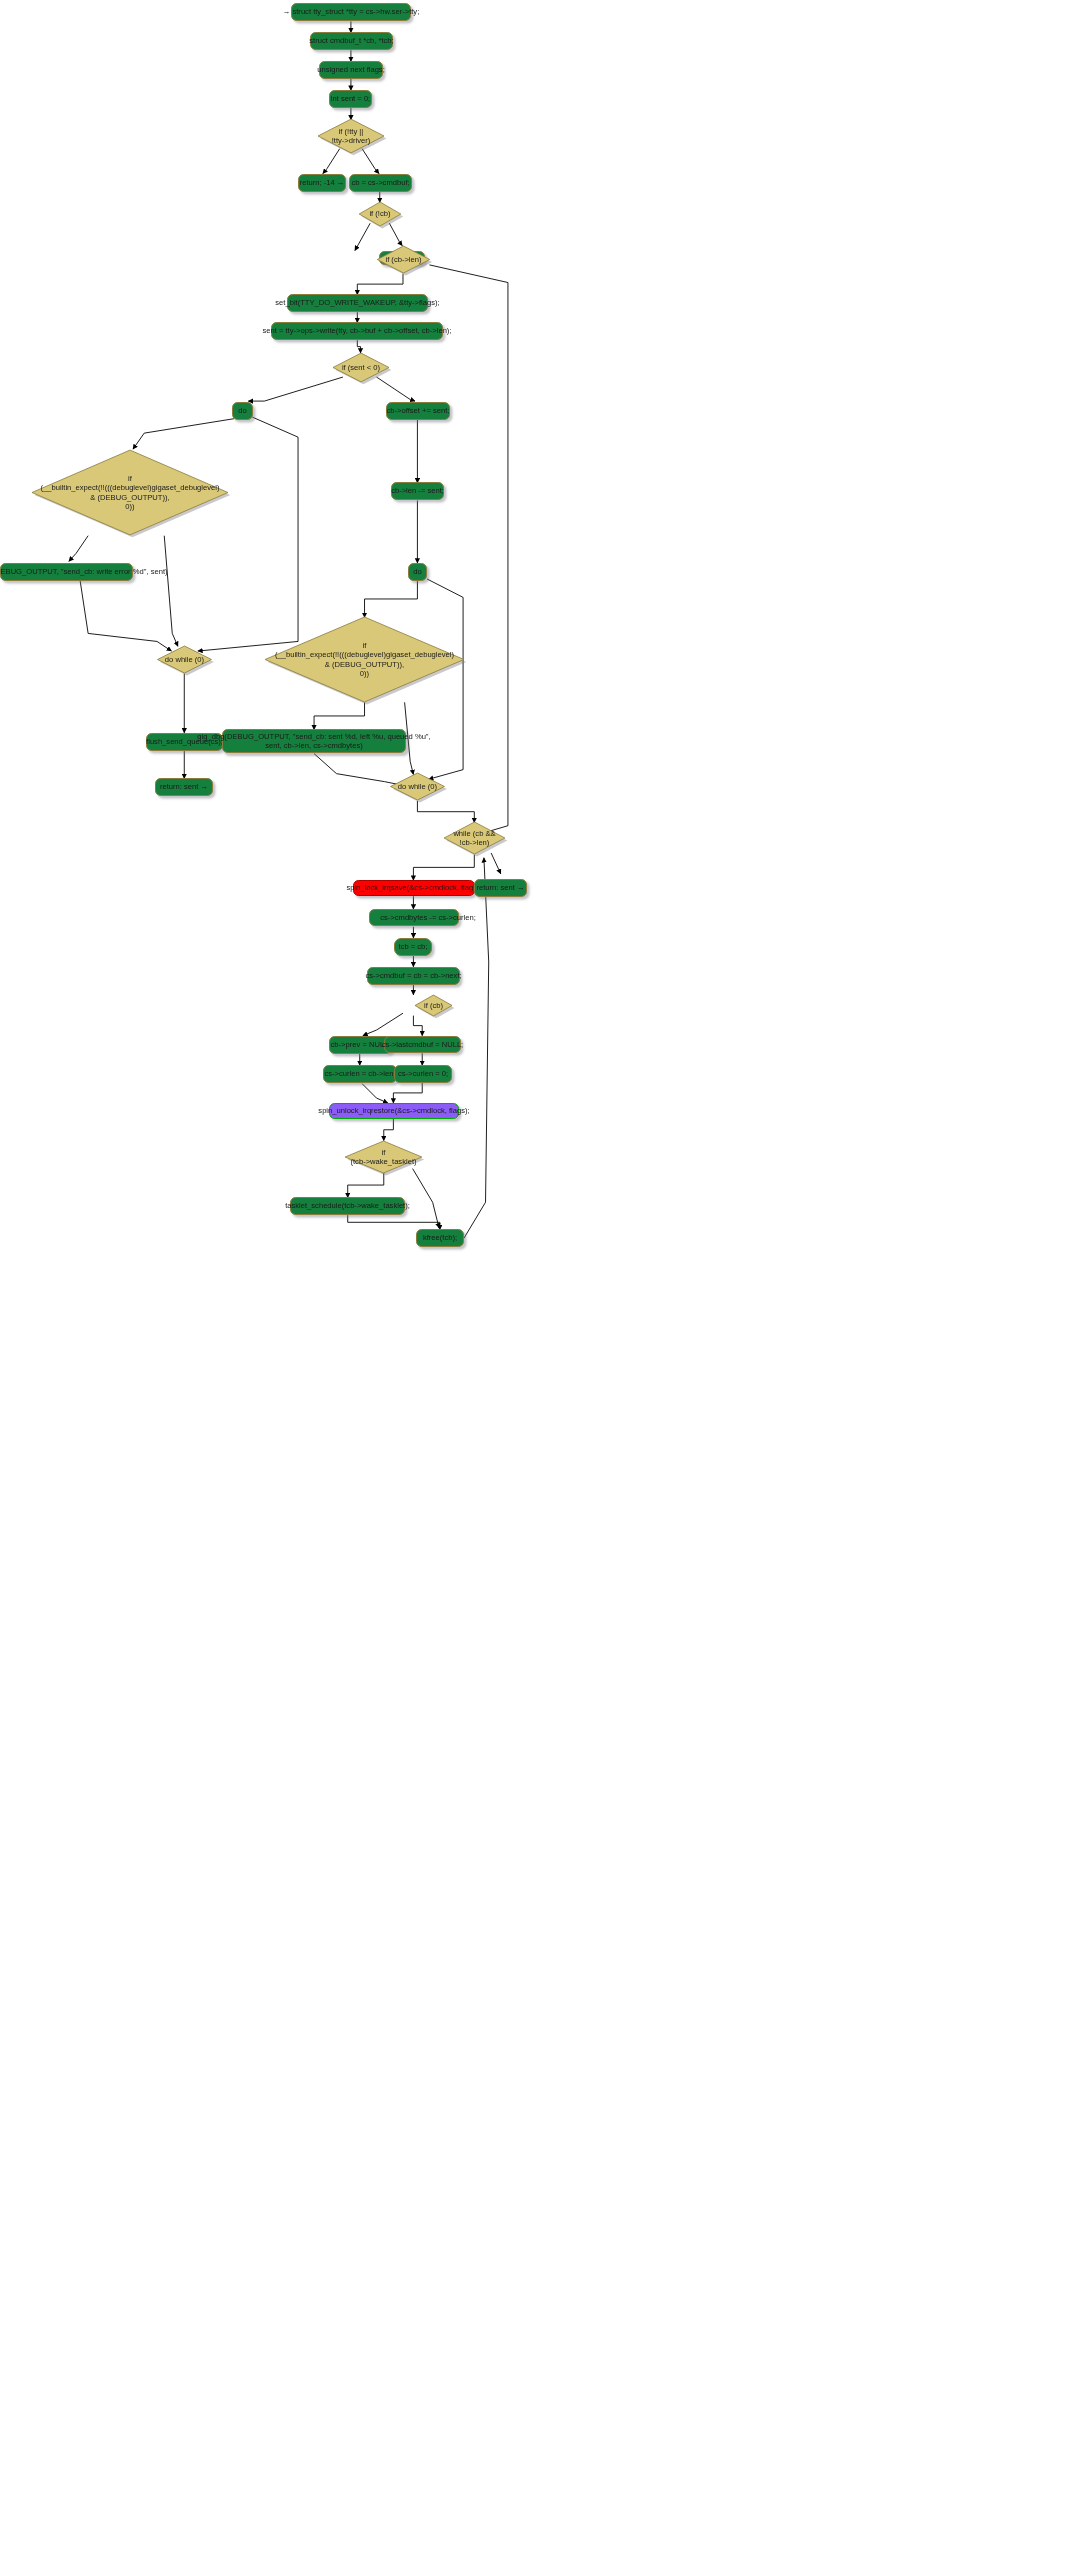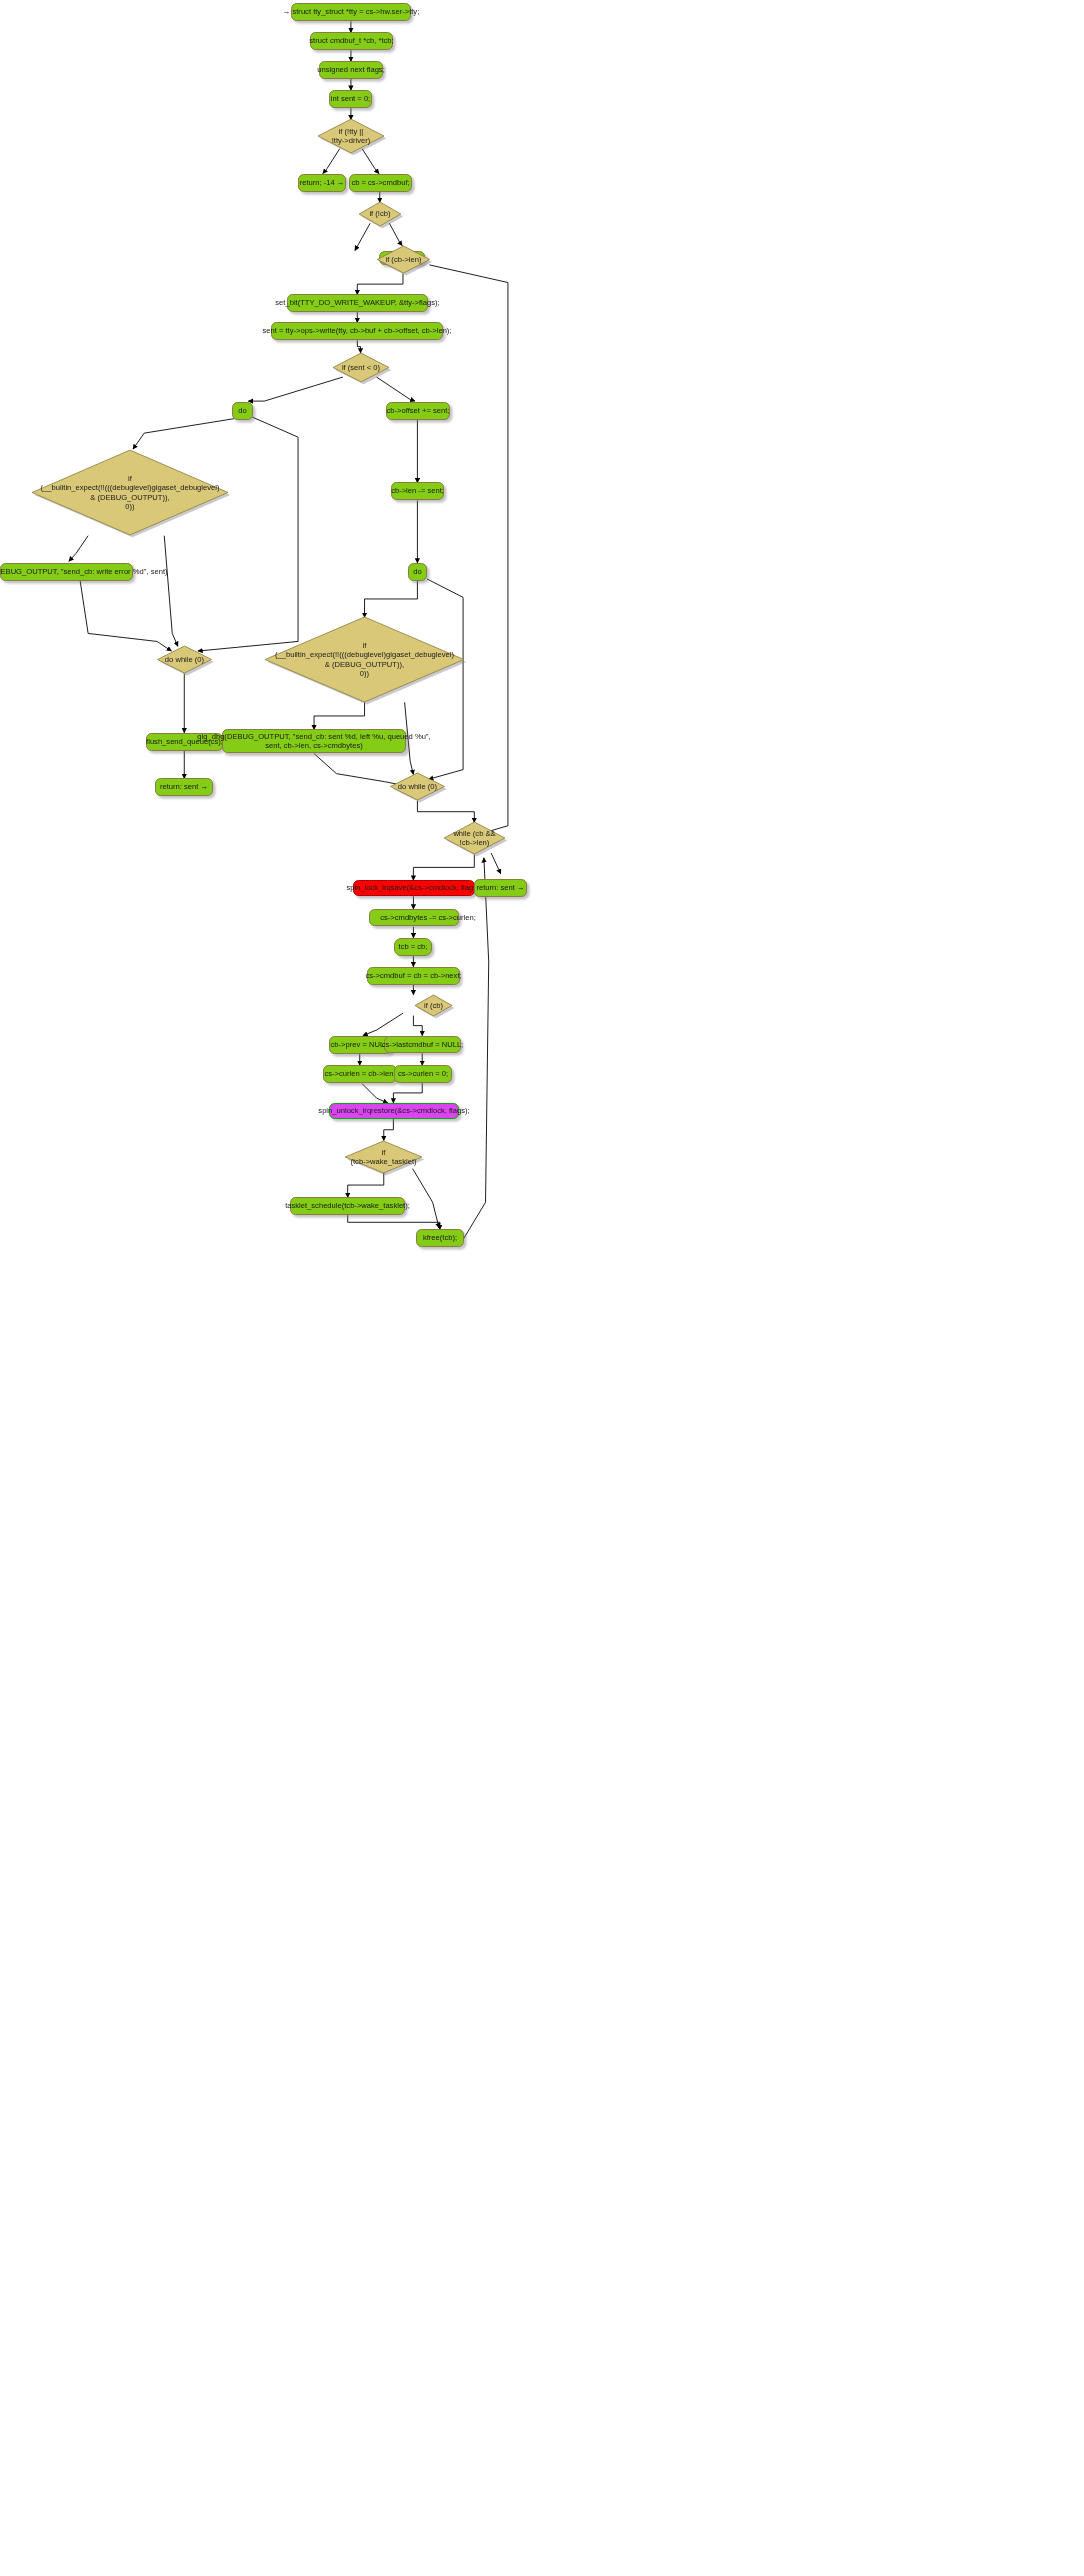--- a/index.html
+++ b/index.html
@@ -1,24 +1,24 @@
 <!DOCTYPE html>
 <html style="font-size:13px"><head>
 <meta charset="utf-8">
 <title>Control Flow Graph</title>
 <style>
   html,body{margin:0;padding:0;background:#ffffff;}
   body{font-family:"Liberation Sans", sans-serif;}
   #canvas{position:relative;width:1084px;height:2576px;background:#ffffff;overflow:hidden;}
   svg#edges{position:absolute;left:0;top:0;width:1084px;height:2576px;pointer-events:none;}
   .node{position:absolute;box-sizing:border-box;display:flex;align-items:center;justify-content:center;text-align:center;color:#1a1a1a;font-size:7.6px;line-height:1.22;white-space:pre;}
-  .box{background:#84cc16;border:0.8px solid #8a7c3c;border-radius:5.6px;
+  .box{background:#15803d;border:0.8px solid #8a7c3c;border-radius:5.6px;
        box-shadow:2.4px 2.4px 2.4px rgba(120,120,130,0.45);}
   .box.red{background:#ff0000;border-color:#b00000;}
-  .box.green{background:#d946ef;border-color:#0a0;}
+  .box.green{background:#8b5cf6;border-color:#0a0;}
   .diamond-wrap{position:absolute;display:flex;align-items:center;justify-content:center;}
   .diamond-label{position:relative;z-index:2;text-align:center;font-size:7.6px;line-height:1.22;color:#1a1a1a;white-space:pre;}
   .dia-svg{position:absolute;left:0;top:0;overflow:visible;}
   .dia-poly{fill:#d9c878;stroke:#8a7c3c;stroke-width:1;}
   .dia-shadow{fill:rgba(120,120,130,0.40);}
 </style>
 </head>
 <body>
 
 <div id="canvas">

